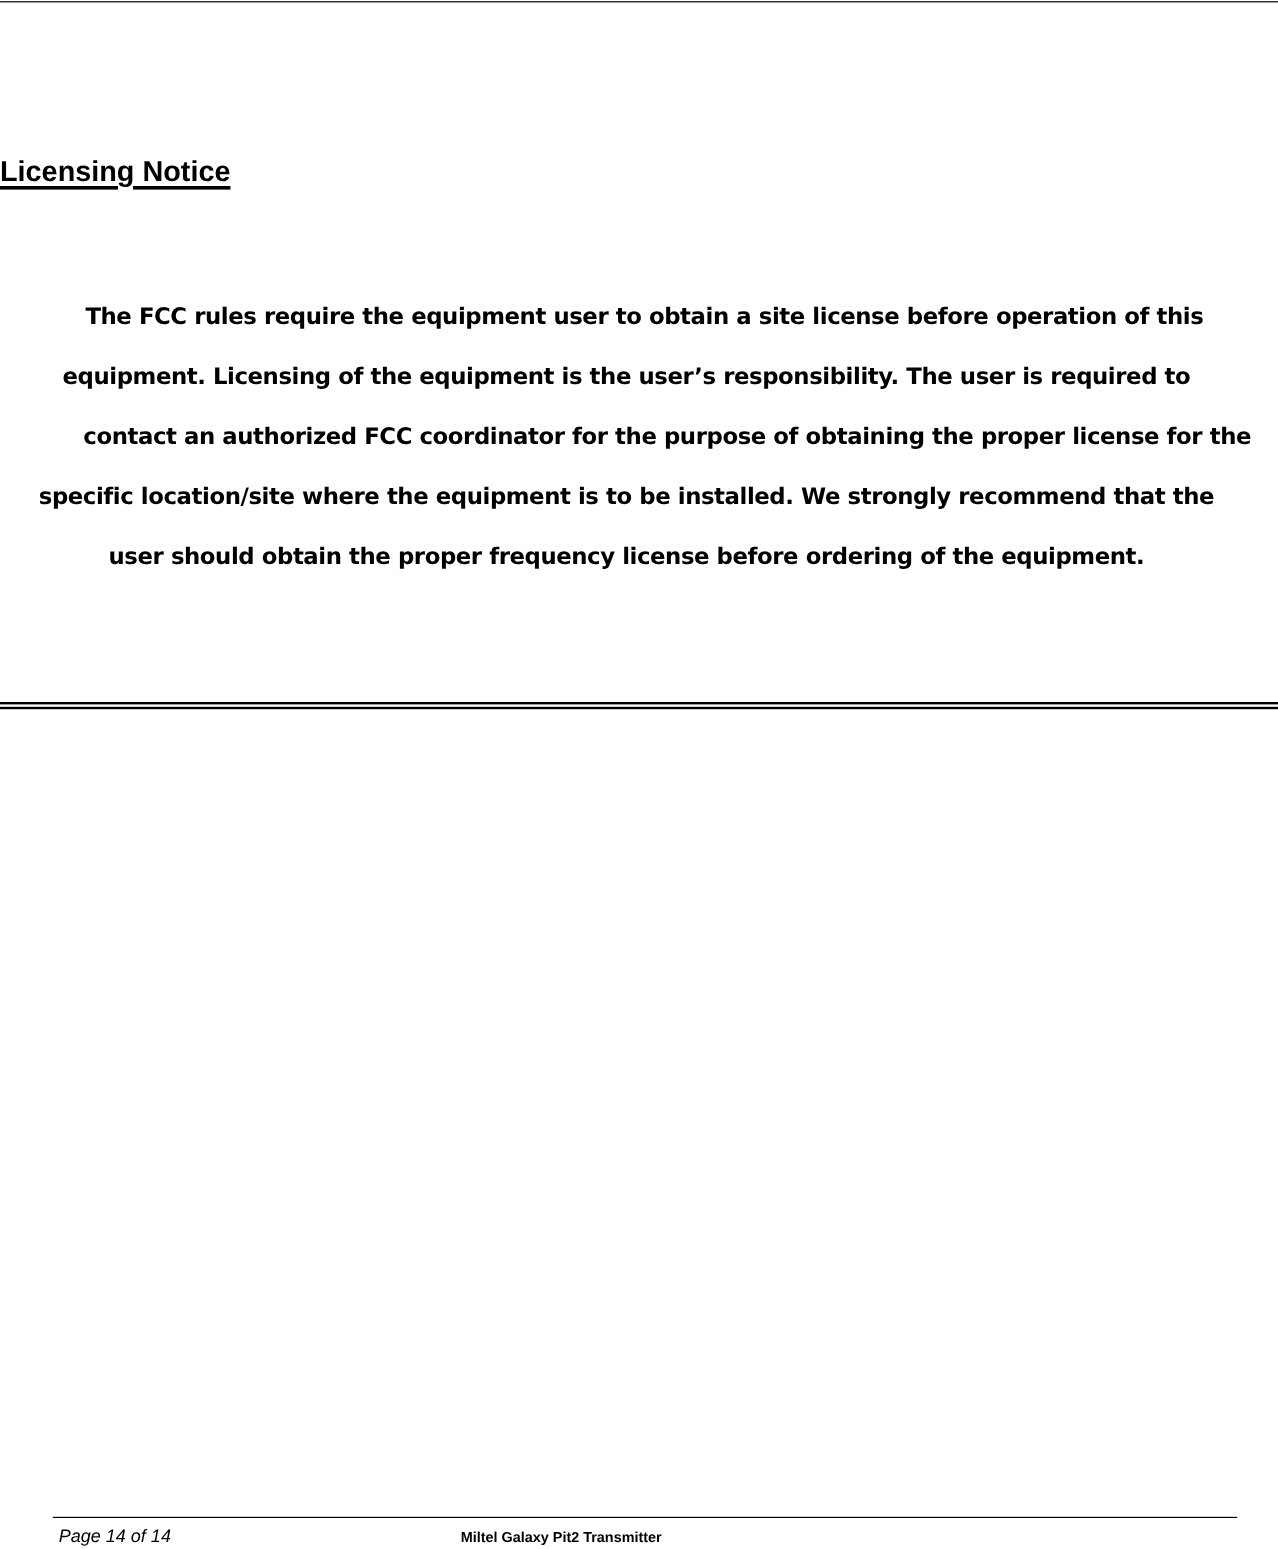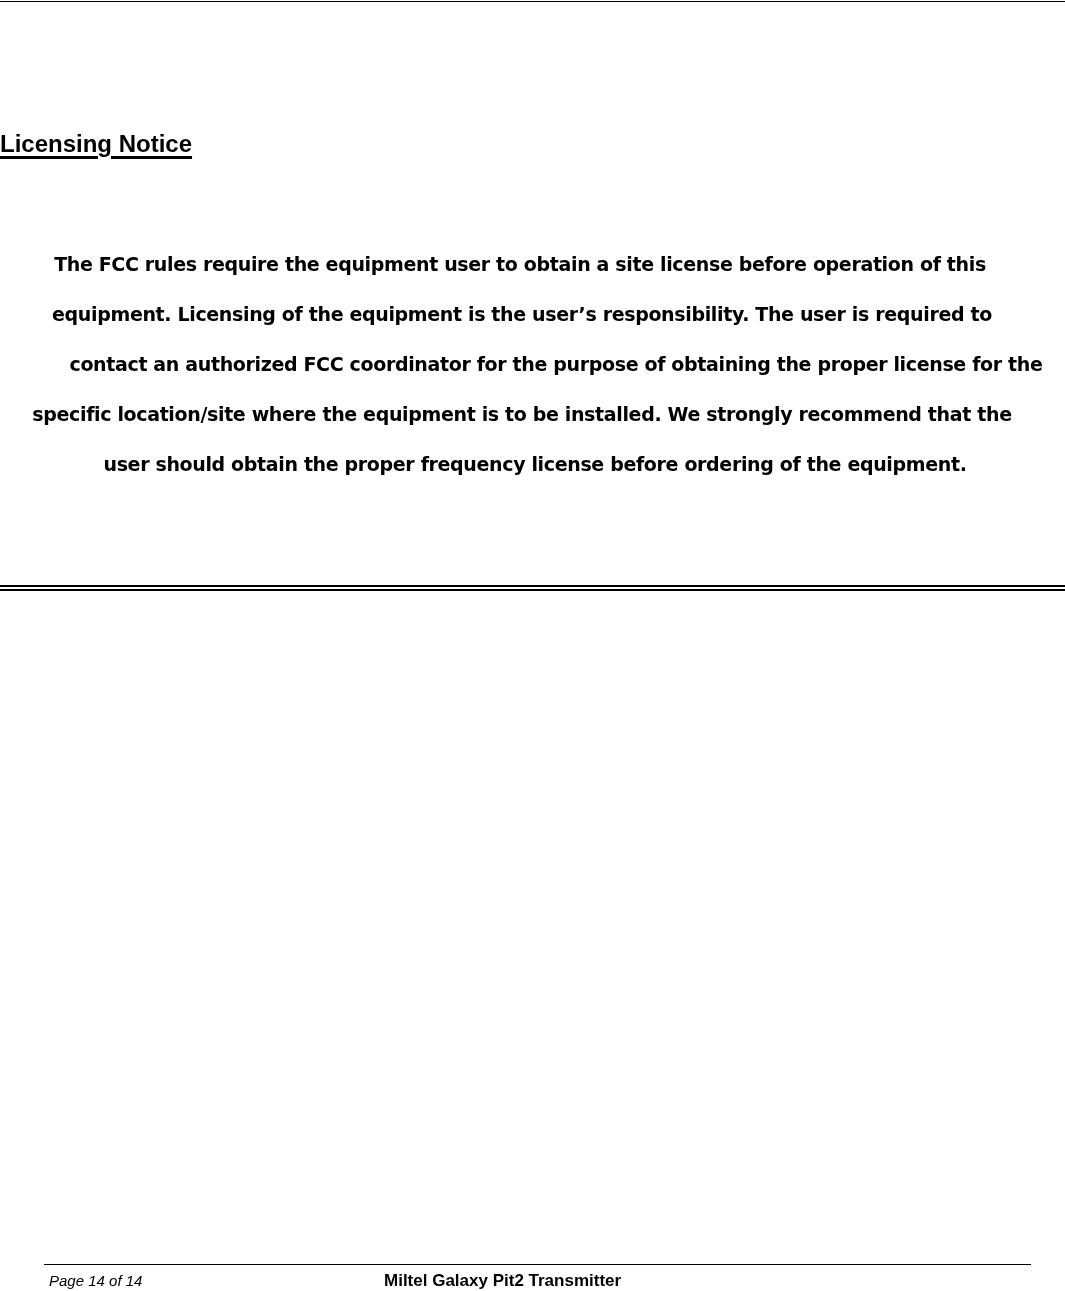--- a/index.html
+++ b/index.html
@@ -86,39 +86,39 @@
       font-style: italic;
       font-size: 15px;
       line-height: 18px;
     }
     .footer-doc {
       position: absolute;
       left: 384px;
       top: 1272px;
       font-family: "Liberation Sans", sans-serif;
       font-weight: bold;
-      font-size: 17px;
+      font-size: 12px;
       line-height: 18px;
     }
   </style>
 </head>
 <body>
 
 <div class="top-rule"></div>
 
 <h1 class="title" style="margin:0;">
   <span>Licensing Notice</span>
 </h1>
 
 <div class="body-text">
-  <div class="body-line" style="top:0px; padding-left:9px; width:1022px;">The FCC rules require the equipment user to obtain a site license before operation of this</div>
+  <div class="body-line" style="top:0px; padding-left:26px; width:1022px;">The FCC rules require the equipment user to obtain a site license before operation of this</div>
   <div class="body-line" style="top:50px;">equipment. Licensing of the equipment is the user’s responsibility. The user is required to</div>
   <div class="body-line" style="top:100px;margin-left:34px;">contact an authorized FCC coordinator for the purpose of obtaining the proper license for the</div>
   <div class="body-line" style="top:150px;text-align:center;">specific location/site where the equipment is to be installed. We strongly recommend that the</div>
-  <div class="body-line" style="top:200px;padding-left:13px;">user should obtain the proper frequency license before ordering of the equipment.</div>
+  <div class="body-line" style="top:200px;">user should obtain the proper frequency license before ordering of the equipment.</div>
 </div>
 
 <div class="double-rule">
   <div class="r1"></div>
   <div class="r2"></div>
 </div>
 
 <div class="footer-rule"></div>
 <div class="footer-page">Page 14 of 14</div>
 <div class="footer-doc">Miltel Galaxy Pit2 Transmitter</div>

